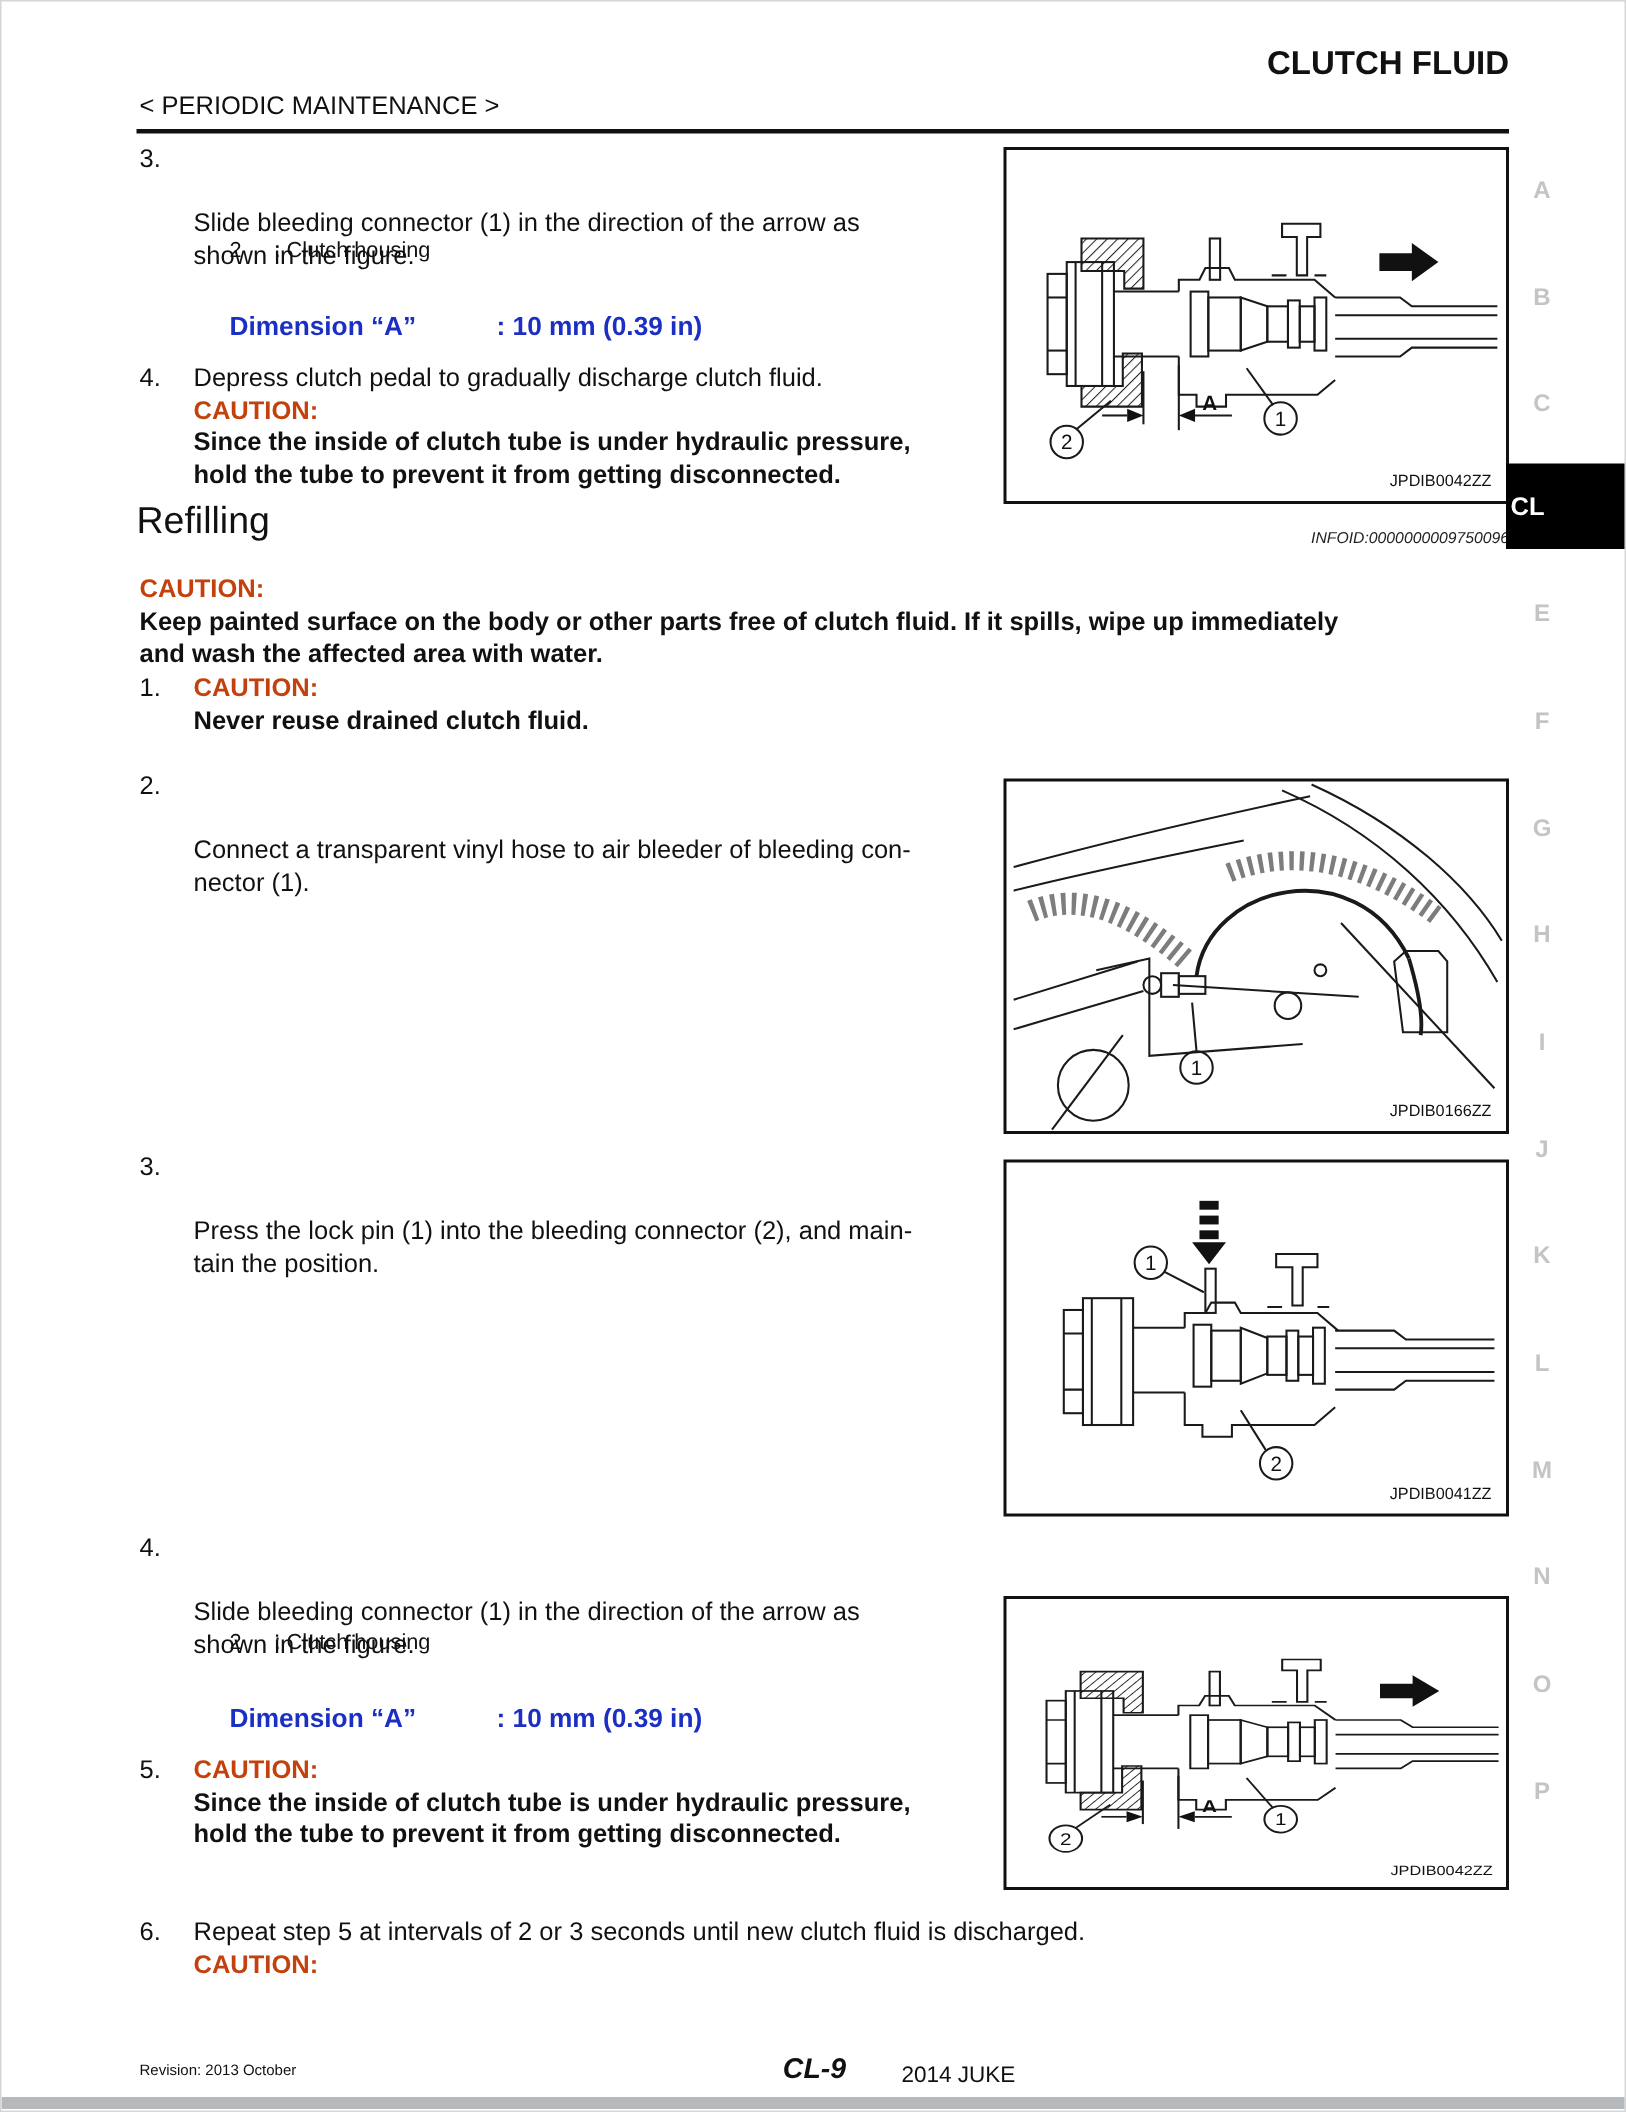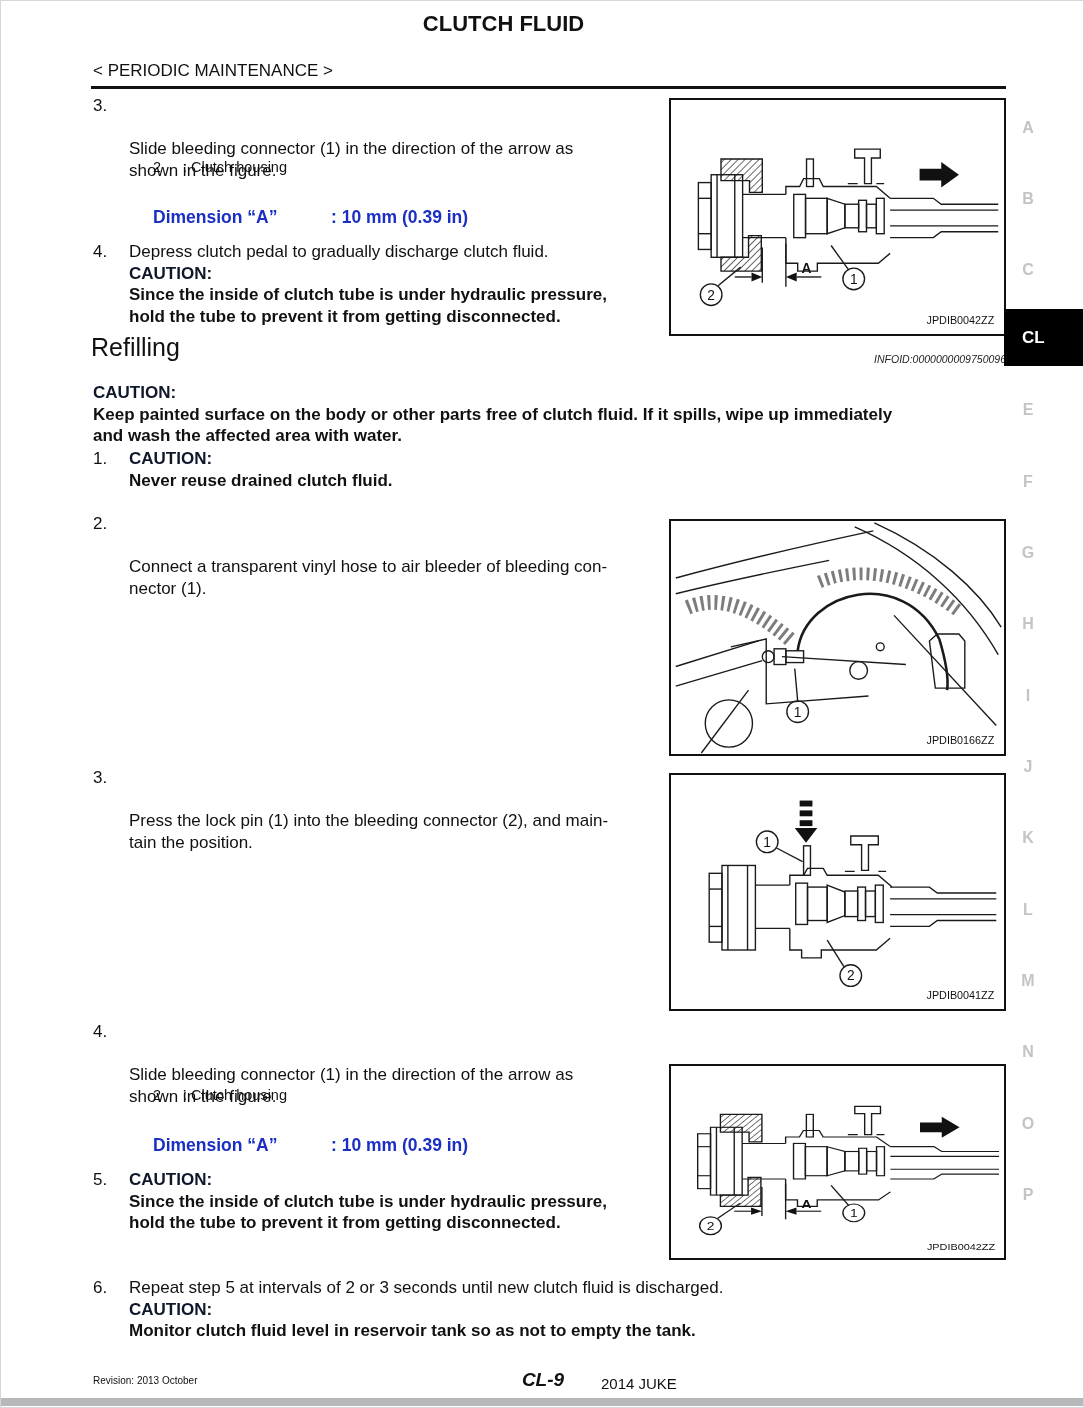--- a/index.html
+++ b/index.html
@@ -1,52 +1,52 @@
 <!DOCTYPE html>
 <html><head>
 <meta charset="utf-8">
 <style>
   * { margin:0; padding:0; box-sizing:border-box; }
   html,body { background:#e8e8e8; }
   body { font-family:"Liberation Sans", sans-serif; color:#111; }
   .page { position:relative; width:1084px; height:1408px; background:#fff; margin:0 auto;
           border:1px solid #d6d6d6; overflow:hidden; }
 
-  .title { position:absolute; top:10px; left:0; width:1005px; text-align:center;
+  .title { position:absolute; top:28px; left:0; width:1005px; text-align:right;
            font-size:22px; font-weight:bold; }
   .breadcrumb { position:absolute; top:60px; left:92px; font-size:17px; }
   .rule { position:absolute; top:85px; left:90px; width:915px; height:3px; background:#111; }
 
   .step { position:absolute; font-size:17px; line-height:21.5px; }
   .step .num { position:absolute; left:0; top:0; }
   .step .body { margin-left:36px; }
   .j { text-align:justify; }
   .pre { white-space:pre-line; }
-  .caution-label { color:#0f172a; font-weight:bold; }
+  .caution-label { color:#c2410c; font-weight:bold; }
   .bold { font-weight:bold; }
 
   .legend { position:absolute; font-size:14.5px; }
   .legend .k { display:inline-block; width:30px; }
   .dim { position:absolute; color:#1b2fc4; font-weight:bold; font-size:17.5px; }
   .dim .l { display:inline-block; width:178px; }
 
   .heading { position:absolute; font-size:25px; font-weight:400; }
   .infoid { position:absolute; top:352px; left:600px; width:405px; text-align:right;
             font-size:10.5px; font-style:italic; color:#222; }
 
   .figure { position:absolute; border:2px solid #111; background:#fff; }
   .figure svg { display:block; width:100%; height:100%; }
   .fig-caption { font-size:11px; font-style:normal; }
   .fig-label { font-size:14px; }
 
   .sb-letter { position:absolute; left:1012px; width:30px; text-align:center;
                font-size:16px; font-weight:bold; color:#c4c4c4; }
   .cl-tab { position:absolute; left:1003px; top:308px; width:81px; height:57px;
             background:#000; color:#fff; font-weight:bold; font-size:17px;
-            display:flex; align-items:center; padding-left:18px; }
+            display:flex; align-items:center; padding-left:3px; }
 
   .footer-rev { position:absolute; top:1374px; left:92px; font-size:10px; }
   .footer-page { position:absolute; top:1368px; left:0; width:1084px; text-align:center;
                  font-size:19px; font-weight:bold;font-style:italic; }
   .footer-model { position:absolute; top:1374px; left:600px; width:405px; font-size:15px; }
   .bottom-bar { position:absolute; top:1397px; left:0; width:1084px; height:8px; background:#b5b9bc; }
 </style>
 </head>
 <body>
 
@@ -312,21 +312,20 @@
       <div class="bold pre">Since the inside of clutch tube is under hydraulic pressure,
 hold the tube to prevent it from getting disconnected.</div>
     </div>
   </div>
 
   <div class="step" style="top:1276px; left:92px; width:913px;">
     <span class="num">6.</span>
     <div class="body">
       <div>Repeat step 5 at intervals of 2 or 3 seconds until new clutch fluid is discharged.</div>
       <div class="caution-label">CAUTION:</div>
-      <div class="bold">Monitor clutch fluid level in reservoir tank so as not to empty the tank.</div>
     </div>
   </div>
 
   <div class="sb-letter" style="top:118px;">A</div>
   <div class="sb-letter" style="top:189px;">B</div>
   <div class="sb-letter" style="top:260px;">C</div>
   <div class="cl-tab">CL</div>
   <div class="sb-letter" style="top:400px;">E</div>
   <div class="sb-letter" style="top:472px;">F</div>
   <div class="sb-letter" style="top:543px;">G</div>

